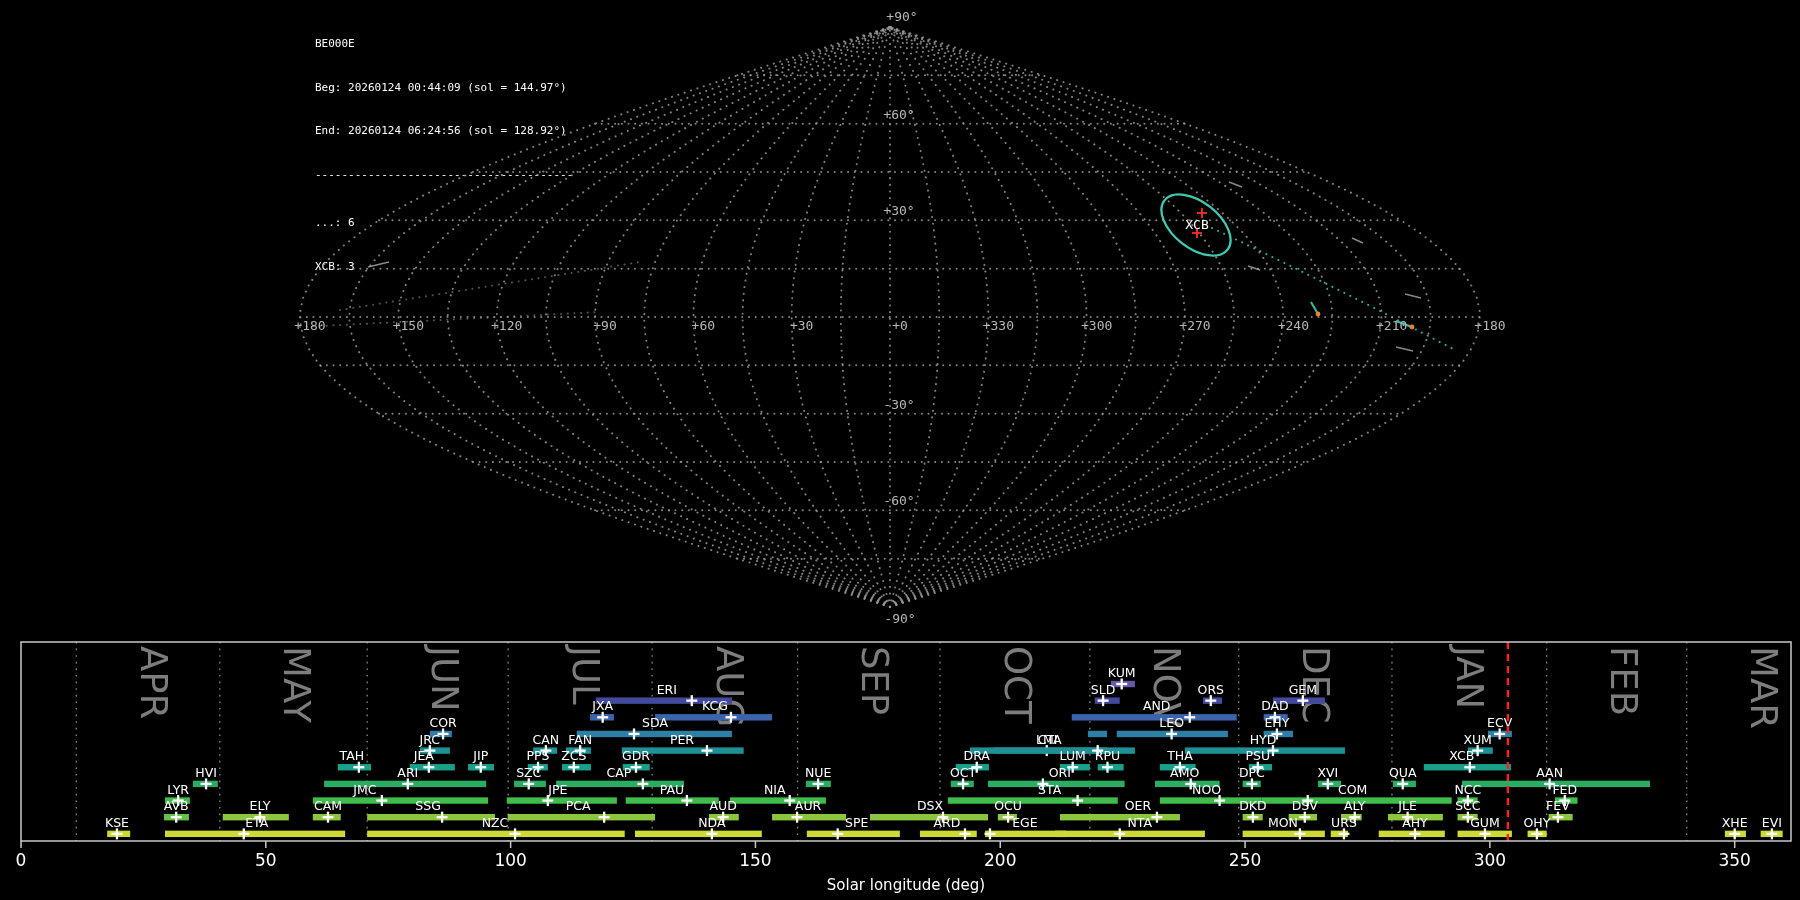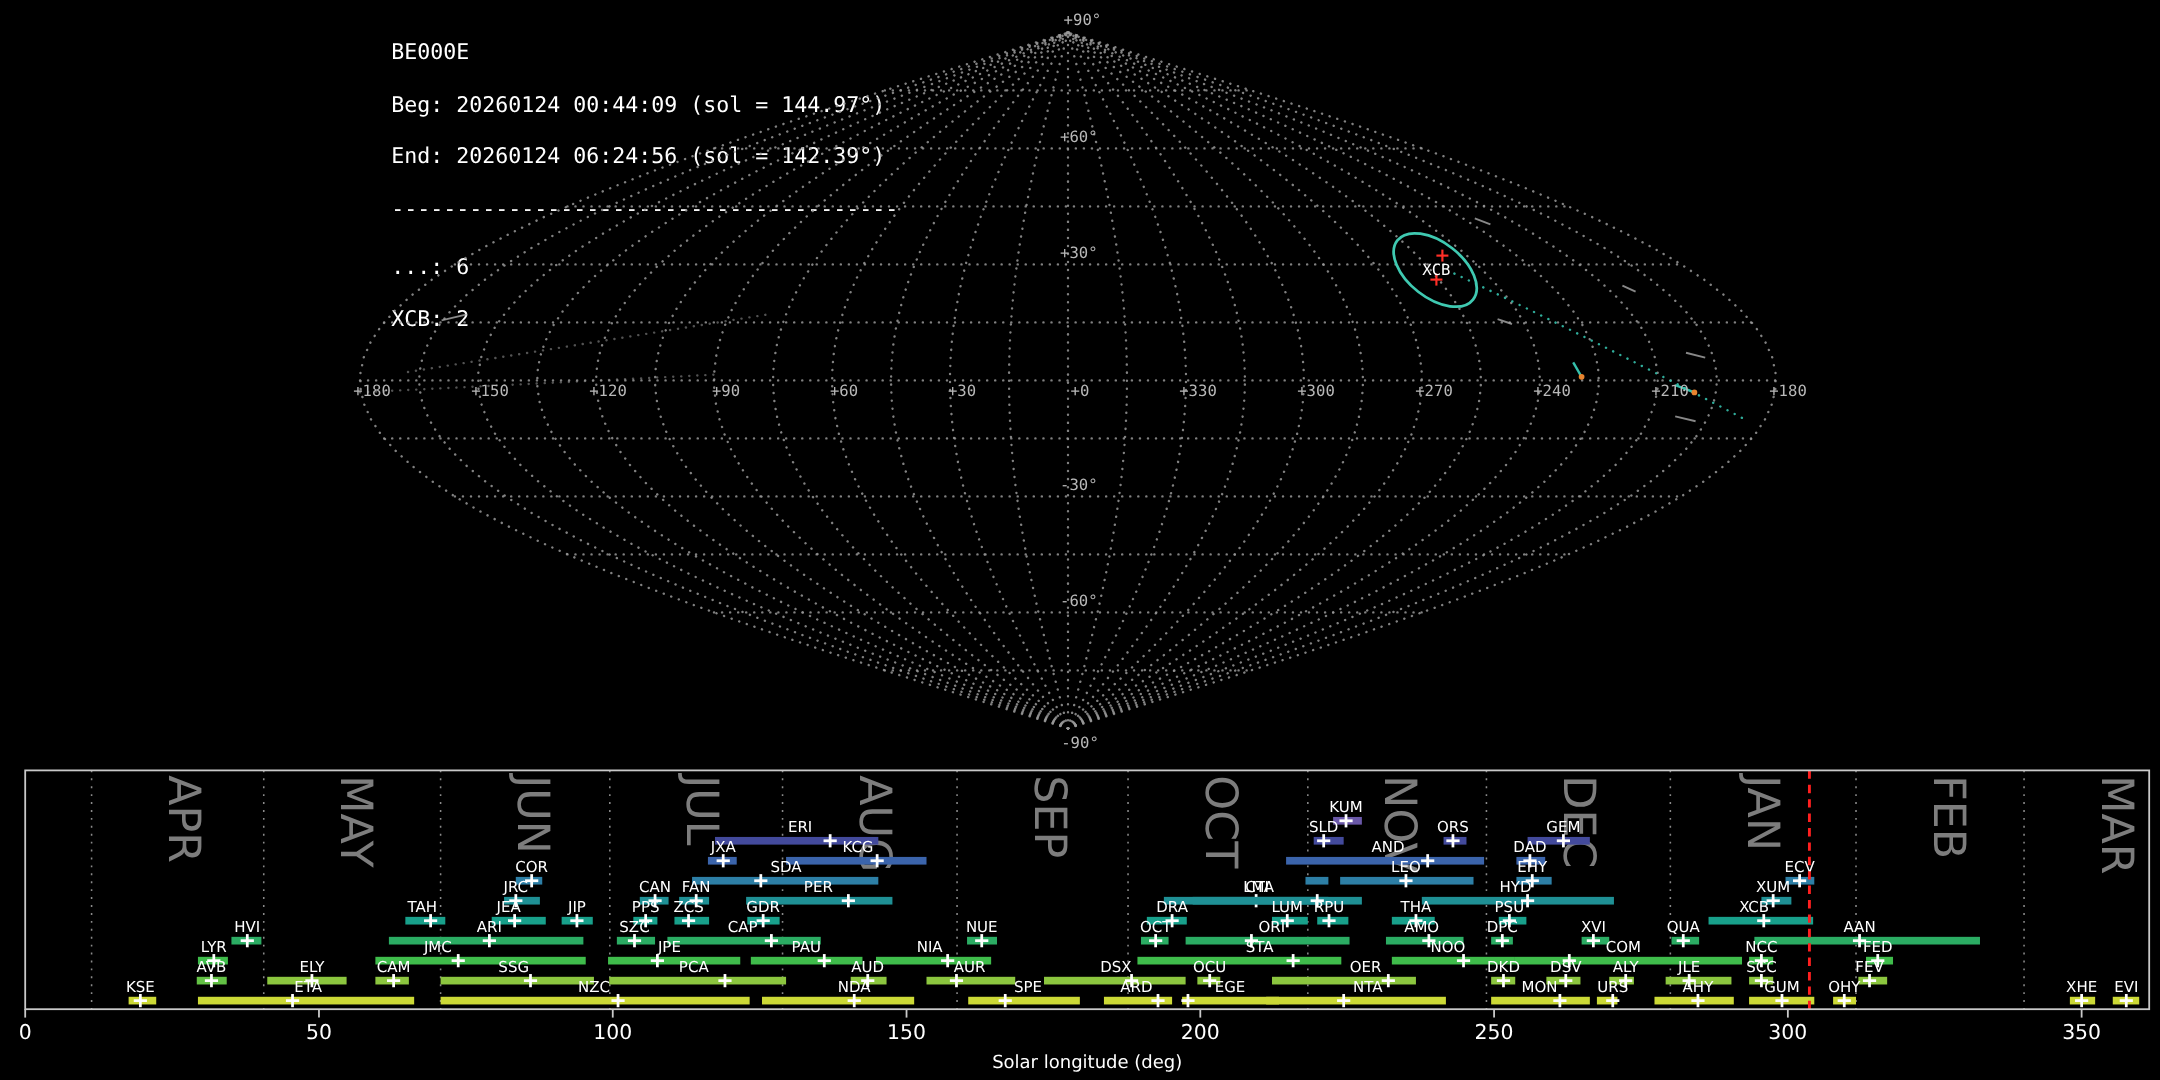--- a/index.html
+++ b/index.html
@@ -1,35 +1,35 @@
 <!DOCTYPE html>
 <html><head>
 <meta charset="utf-8">
 <style>
   html,body{margin:0;padding:0;background:#000;}
   .stage{position:relative;width:1800px;height:900px;background:#000;overflow:hidden;
          font-family:"DejaVu Sans",sans-serif;}
-  .hdr{position:absolute;left:326px;top:8px;color:#fff;
-       font-family:"DejaVu Sans Mono",monospace;font-size:18px;line-height:14.5px;white-space:pre;}
+  .hdr{position:absolute;left:315px;top:8px;color:#fff;
+       font-family:"DejaVu Sans Mono",monospace;font-size:11px;line-height:14.5px;white-space:pre;}
   .hdr .gap{margin-top:5px;}
   svg text{font-family:"DejaVu Sans",sans-serif;}
   svg text.mono{font-family:"DejaVu Sans Mono",monospace;}
 </style>
 </head>
 <body>
 
 <div class="stage">
 
   <div class="hdr">
     <div>BE000E</div>
     <div>Beg: 20260124 00:44:09 (sol = 144.97°)</div>
-    <div>End: 20260124 06:24:56 (sol = 142.39°)</div>
+    <div>End: 20260124 06:24:56 (sol = 128.92°)</div>
     <div>---------------------------------------</div>
     <div class="gap">...: 6</div>
-    <div>XCB: 2</div>
+    <div>XCB: 3</div>
   </div>
 
   <svg id="map" width="1800" height="632" viewBox="0 0 1800 632" style="position:absolute;left:0;top:0;">
       <g>
         <line x1="737.2967633895128" y1="558.6666666666667" x2="1042.7032366104872" y2="558.6666666666667" stroke="#989898" stroke-dasharray="0.1 6.6" stroke-linecap="round" stroke-width="2" opacity="0.85"></line>
         <line x1="595" y1="510.3333333333333" x2="1185" y2="510.3333333333333" stroke="#989898" stroke-dasharray="0.1 6.6" stroke-linecap="round" stroke-width="2" opacity="0.85"></line>
         <line x1="472.80699909993695" y1="462" x2="1307.193000900063" y2="462" stroke="#989898" stroke-dasharray="0.1 6.6" stroke-linecap="round" stroke-width="2" opacity="0.85"></line>
         <line x1="379.04501176718117" y1="413.66666666666663" x2="1400.9549882328188" y2="413.66666666666663" stroke="#989898" stroke-dasharray="0.1 6.6" stroke-linecap="round" stroke-width="2" opacity="0.85"></line>
         <line x1="320.10376248944965" y1="365.3333333333333" x2="1459.8962375105502" y2="365.3333333333333" stroke="#989898" stroke-dasharray="0.1 6.6" stroke-linecap="round" stroke-width="2" opacity="0.85"></line>
         <line x1="300" y1="317" x2="1480" y2="317" stroke="#989898" stroke-dasharray="0.1 6.6" stroke-linecap="round" stroke-width="2" opacity="0.85"></line>

